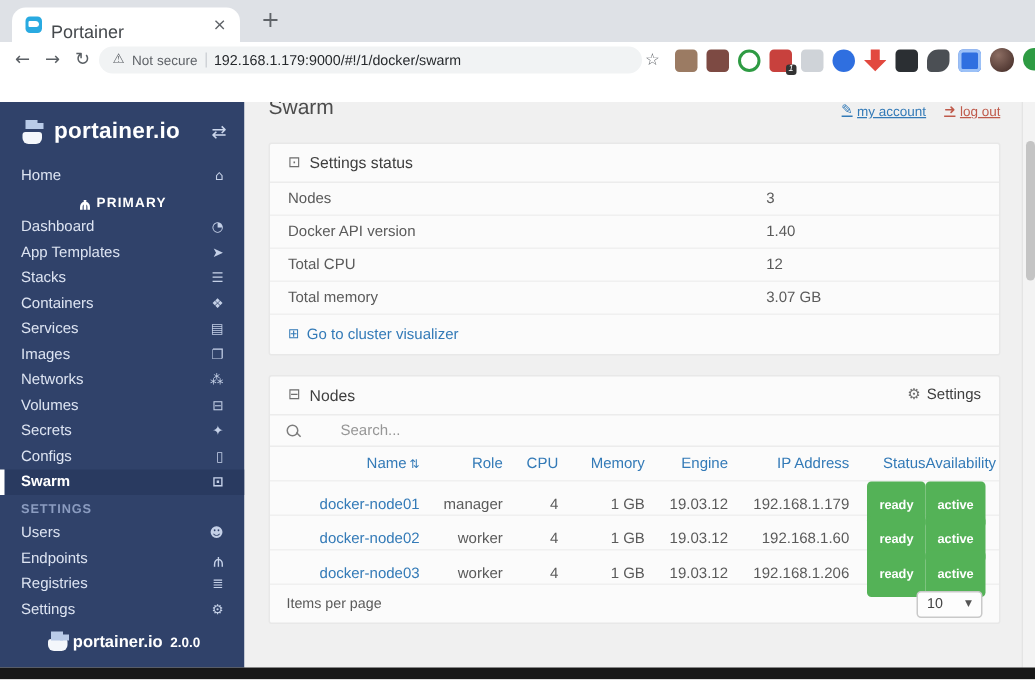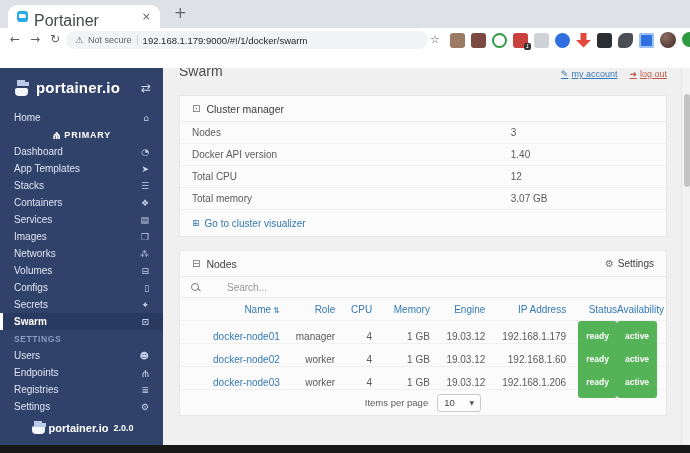--- a/index.html
+++ b/index.html
@@ -6,21 +6,21 @@
   body { font-family:"Liberation Sans", sans-serif; }
   .screen { position:relative; width:690px; height:453px; overflow:hidden; background:#fff; }
   .icon { font-family:"DejaVu Sans", sans-serif; font-style:normal; }
 
   
   .tabstrip { position:absolute; top:0; left:0; right:0; height:28px; background:#dee1e6; }
   .tab { position:absolute; left:8px; top:5px; width:152px; height:23px; background:#fff;
          border-radius:9px 9px 0 0; display:flex; align-items:center; padding:0 9px; gap:6px; }
   .favicon { width:11px; height:11px; border-radius:3px; background:#29aae1; position:relative; flex:0 0 auto; }
   .favicon::after { content:''; position:absolute; left:2px; top:3px; width:7px; height:4px; background:#fff; border-radius:1px 3px 2px 1px; }
-  .tab-title { flex:1; font-size:16px; color:#45494d; white-space:nowrap; overflow:hidden;margin-top:8px; }
+  .tab-title { flex:1; font-size:12px; color:#45494d; white-space:nowrap; overflow:hidden;margin-top:8px; }
   .tab-close { font-size:11px; color:#5f6368; cursor:pointer; }
   .new-tab { position:absolute; left:174px; top:4px; font-size:15px; color:#5f6368; }
 
   .navbar { position:absolute; top:28px; left:0; right:0; height:25px; background:#fff; }
   .nav-ico { position:absolute; top:4px; font-size:12px; color:#5a5f64; }
   .addr { position:absolute; left:66px; top:3px; width:362px; height:18px; border-radius:9px;
           background:#f1f3f4; display:flex; align-items:center; padding:0 9px; gap:5px; }
   .warn { font-size:9px; color:#5f6368; }
   .notsecure { font-size:9px; color:#5f6368; white-space:nowrap; }
   .addr-div { width:1px; height:10px; background:#d0d3d7; }
@@ -91,21 +91,21 @@
   .search-input::placeholder { color:#969696; }
 
   .tgrid { display:grid; grid-template-columns:19% 12% 8% 12.5% 12% 17.5% 11% 8%; align-items:center; padding:0 12px;text-align:right; }
   .thead { height:22px; font-size:10px; color:#337ab7; }
   .thead .col { cursor:pointer; }
   .sort { font-size:8px; margin-left:2px; }
   .trow { height:23px; font-size:10px; color:#5a5a5a; border-top:1px solid #f0f0f0; }
   .cell-link { color:#337ab7; cursor:pointer; }
   .badge { display:inline-block; background:#54b257; color:#fff; font-size:8.5px; font-weight:bold;
            padding:11px 8px; border-radius:3px; line-height:1; }
-  .tfoot { border-top:1px solid #f0f0f0; height:26px; display:flex; align-items:center; justify-content:center;
+  .tfoot { border-top:1px solid #f0f0f0; height:26px; display:flex; align-items:center; justify-content:space-between;
            gap:9px; padding:0 11px; font-size:9.5px; color:#5a5a5a; }
   .pgselect { width:44px; height:18px; border:1px solid #c9c9c9; border-radius:3px; background:#fdfdfd;
               display:flex; align-items:center; justify-content:space-between; padding:0 6px;
               font-size:9.5px; color:#444; cursor:pointer; }
   .chev { font-size:6px; color:#555; }
 
   
   .scrollcol { width:9px; background:#f3f3f3; border-left:1px solid #e4e4e4; position:relative; flex:0 0 auto; }
   .thumb { position:absolute; left:1.5px; top:26px; width:6px; height:93px; background:#c4c4c4; border-radius:3px; }
   .taskbar { position:absolute; left:0; right:0; bottom:0; height:8px; background:#181818; }
@@ -196,26 +196,26 @@
         </div>
       <div class="side-item">
           <span>Networks</span>
           <span class="icon">⁂</span>
         </div>
       <div class="side-item">
           <span>Volumes</span>
           <span class="icon">⊟</span>
         </div>
       <div class="side-item">
+          <span>Secrets</span>
+          <span class="icon">✦</span>
+        </div>
+      <div class="side-item">
           <span>Configs</span>
           <span class="icon">▯</span>
-        </div>
-      <div class="side-item">
-          <span>Secrets</span>
-          <span class="icon">✦</span>
         </div>
       <div class="side-item active">
           <span>Swarm</span>
           <span class="icon">⊡</span>
         </div>
       <div class="settings-hdr">SETTINGS</div>
       <div class="side-item">
           <span>Users</span>
           <span class="icon">☻</span>
         </div>
@@ -247,21 +247,21 @@
         <span class="top-link lk-red">
             <span class="icon">➜</span>
             <span>log out</span>
           </span>
       </div>
       <div class="page-title">Swarm</div>
 
       <div class="widget w1">
         <div class="widget-header">
           <span class="icon">⊡</span>
-          <span>Cluster manager</span>
+          <span>Settings status</span>
         </div>
         <div class="kv-row">
           <span class="kv-label">Nodes</span>
           <span class="kv-value">3</span>
         </div>
         <div class="kv-row">
           <span class="kv-label">Docker API version</span>
           <span class="kv-value">1.40</span>
         </div>
         <div class="kv-row">

